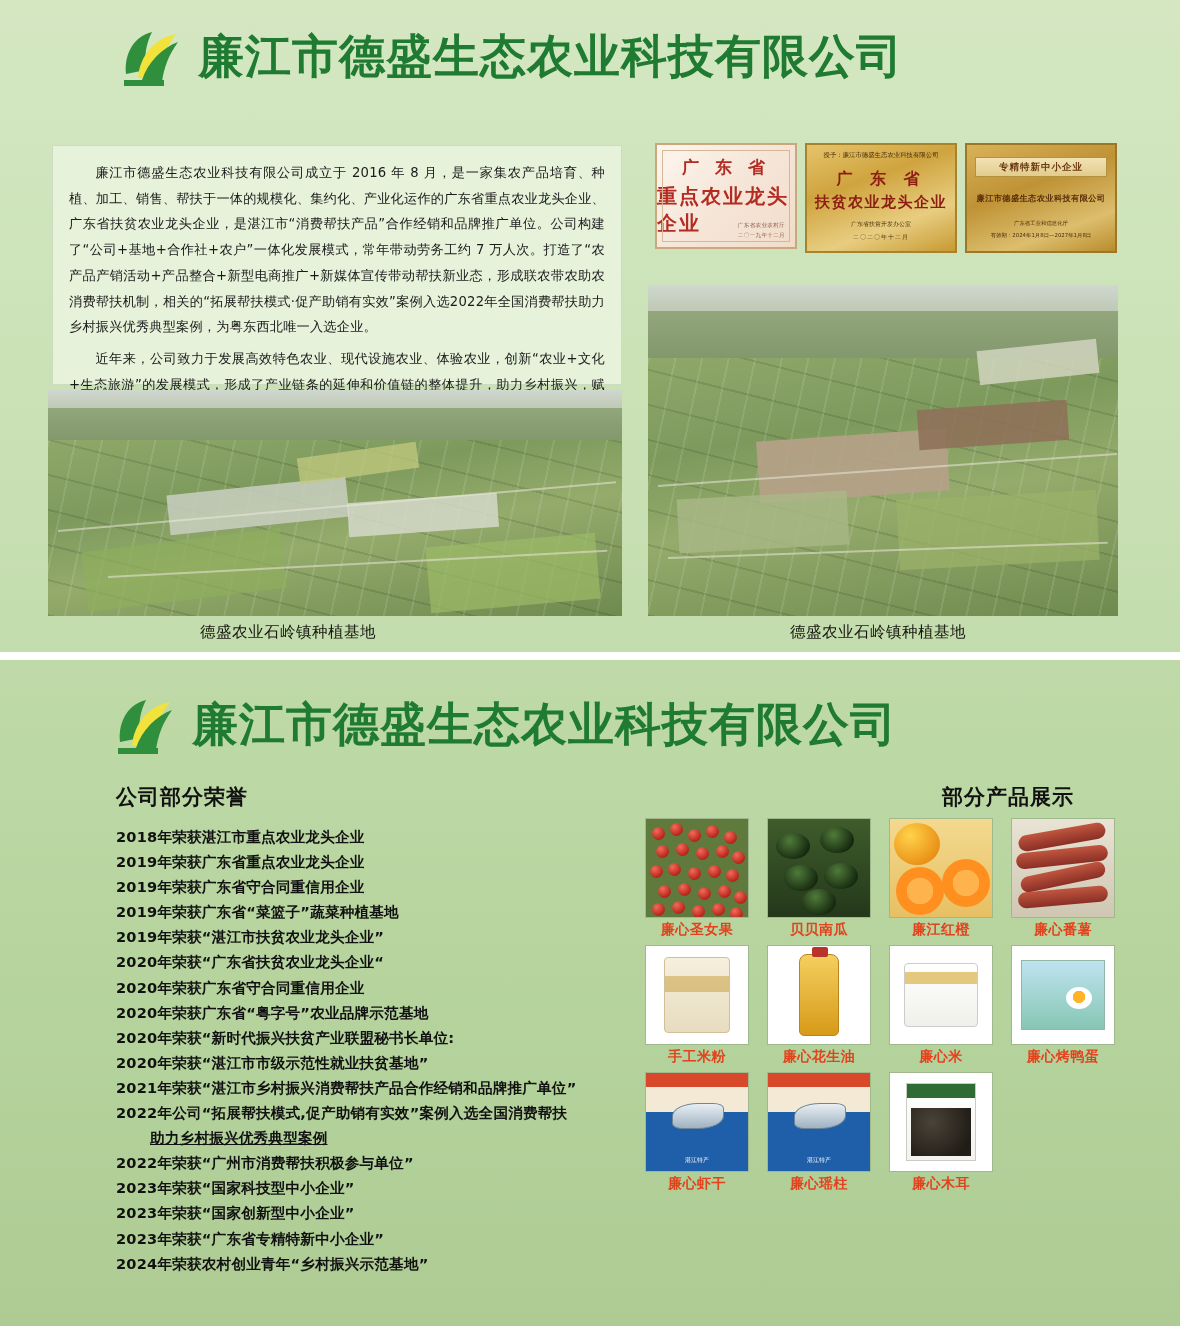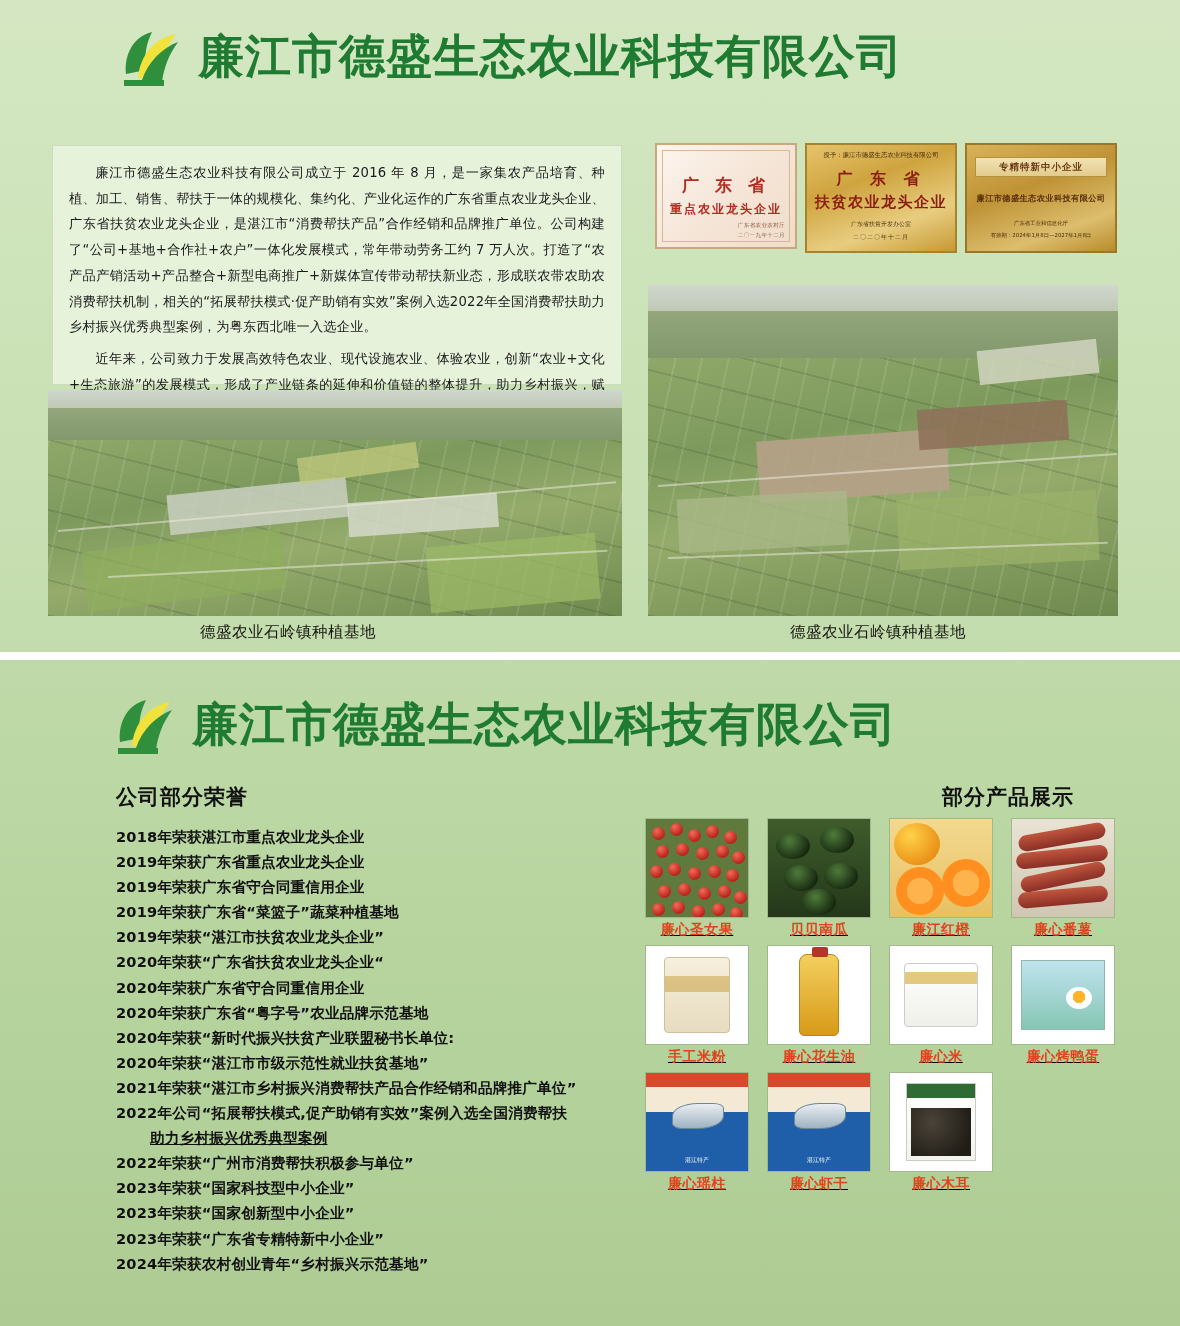--- a/index.html
+++ b/index.html
@@ -103,21 +103,21 @@
     position: absolute; left: 5px; top: 5px; right: 5px; bottom: 5px;
     border: 1px solid #d8b894;
   }
   .plaque-1 .t1 {
     font-family: "DejaVu Sans", sans-serif;
     font-size: 17px; font-weight: bold; color: #b42b22;
     letter-spacing: 5px; margin-bottom: 4px;
   }
   .plaque-1 .t2 {
     font-family: "DejaVu Sans", sans-serif;
-    font-size: 12px; font-weight: bold; color: #b42b22;
+    font-size: 20px; font-weight: bold; color: #b42b22;
     letter-spacing: 2px;
   }
   .plaque-1 .t3 {
     position: absolute; right: 10px; bottom: 17px;
     font-family: "DejaVu Sans", sans-serif;
     font-size: 5.6px; color: #8a5a44; letter-spacing: 0.3px;
   }
   .plaque-1 .t4 {
     position: absolute; right: 10px; bottom: 7px;
     font-family: "DejaVu Sans", sans-serif;
@@ -266,21 +266,21 @@
   
   .product-grid {
     position: absolute;
     left: 645px; top: 818px;
     width: 470px;
     display: grid;
     grid-template-columns: repeat(4, 104px);
     grid-column-gap: 18px;
     grid-row-gap: 6px;
   }
-  .prod { width: 104px; text-decoration: underline; }
+  .prod { width: 104px; }
   .prod-img {
     width: 104px; height: 100px;
     overflow: hidden;
     position: relative;
     border: 1px solid #9fb98c;
     background: #eee;
   }
   .prod-label {
     text-align: center;
     font-family: "DejaVu Sans", sans-serif;
@@ -588,32 +588,32 @@
     </div>
 
     <div class="prod prod-row3">
       <div class="prod-img">
         <div class="box-fish">
             <div class="topband"></div>
             <div class="fish"></div>
             <div class="cn">湛江特产</div>
           </div>
       </div>
-      <div class="prod-label">廉心瑶柱</div>
+      <div class="prod-label">廉心虾干</div>
     </div>
 
     <div class="prod prod-row3">
       <div class="prod-img">
         <div class="box-fish">
             <div class="topband"></div>
             <div class="fish"></div>
             <div class="cn">湛江特产</div>
           </div>
       </div>
-      <div class="prod-label">廉心虾干</div>
+      <div class="prod-label">廉心瑶柱</div>
     </div>
 
 
     <div class="prod prod-row3">
       <div class="prod-img">
         <div class="mush">
             <div class="pouch">
               <div class="grn"></div>
           <div class="fill" style="background:radial-gradient(circle at 35% 30%,#4a4338,#201c16 80%)"></div>
             </div>

